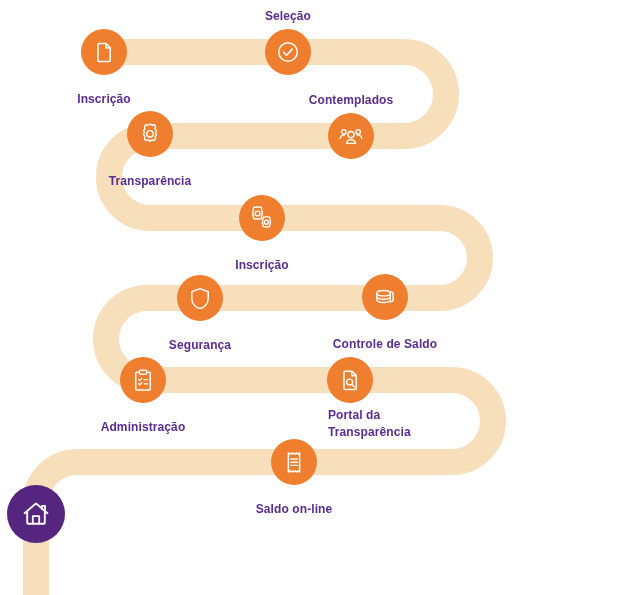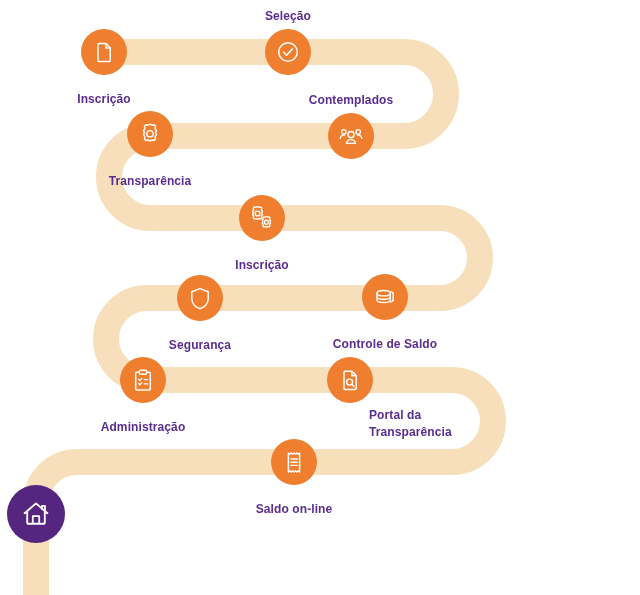--- a/index.html
+++ b/index.html
@@ -72,21 +72,20 @@
   .label-above-center {
     left: 0;
     bottom: 28px;
     transform: translateX(-50%);
     text-align: center;
   }
   .label-below-left {
     left: -22px;
     top: 27px;
     text-align: left;
-    margin-left: 41px;
   }
   .label-two-line {
     line-height: 17px;
   }
 </style>
 </head>
 <body>
 
 <div id="roadmap">
 

